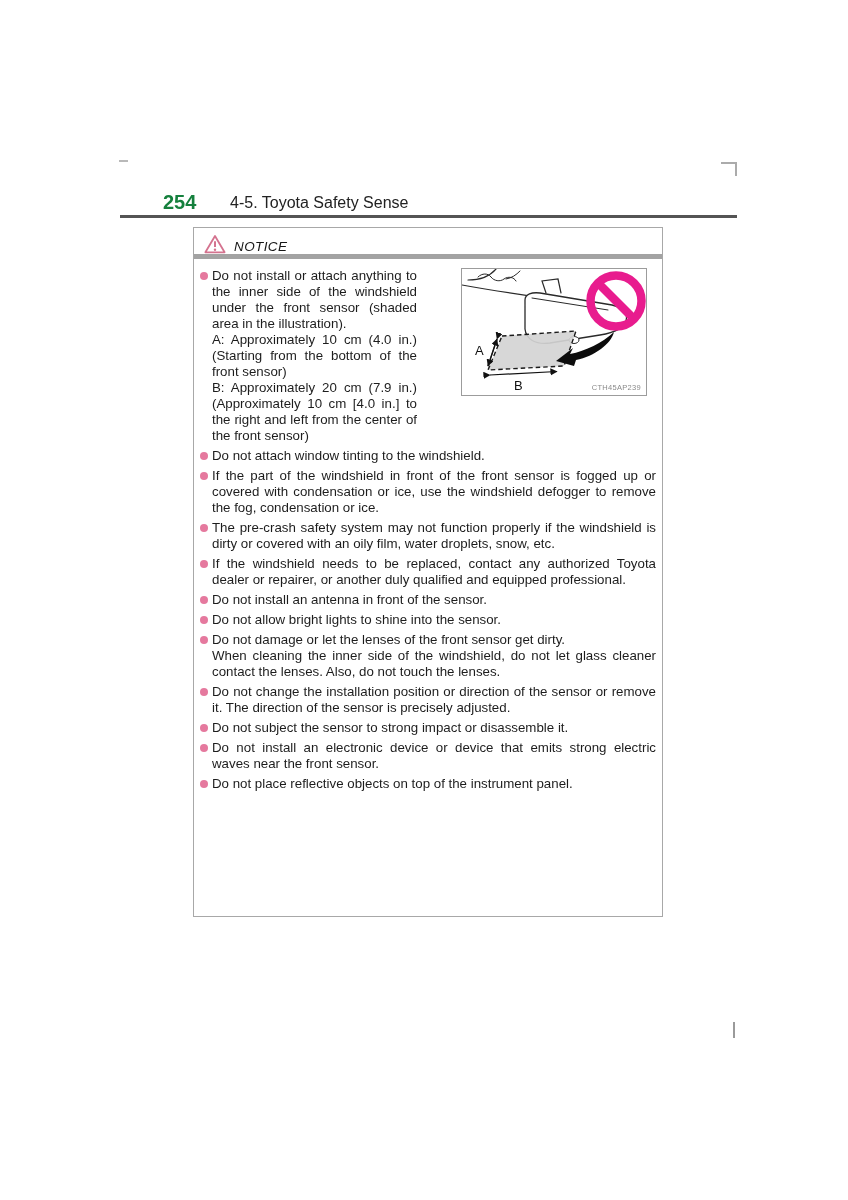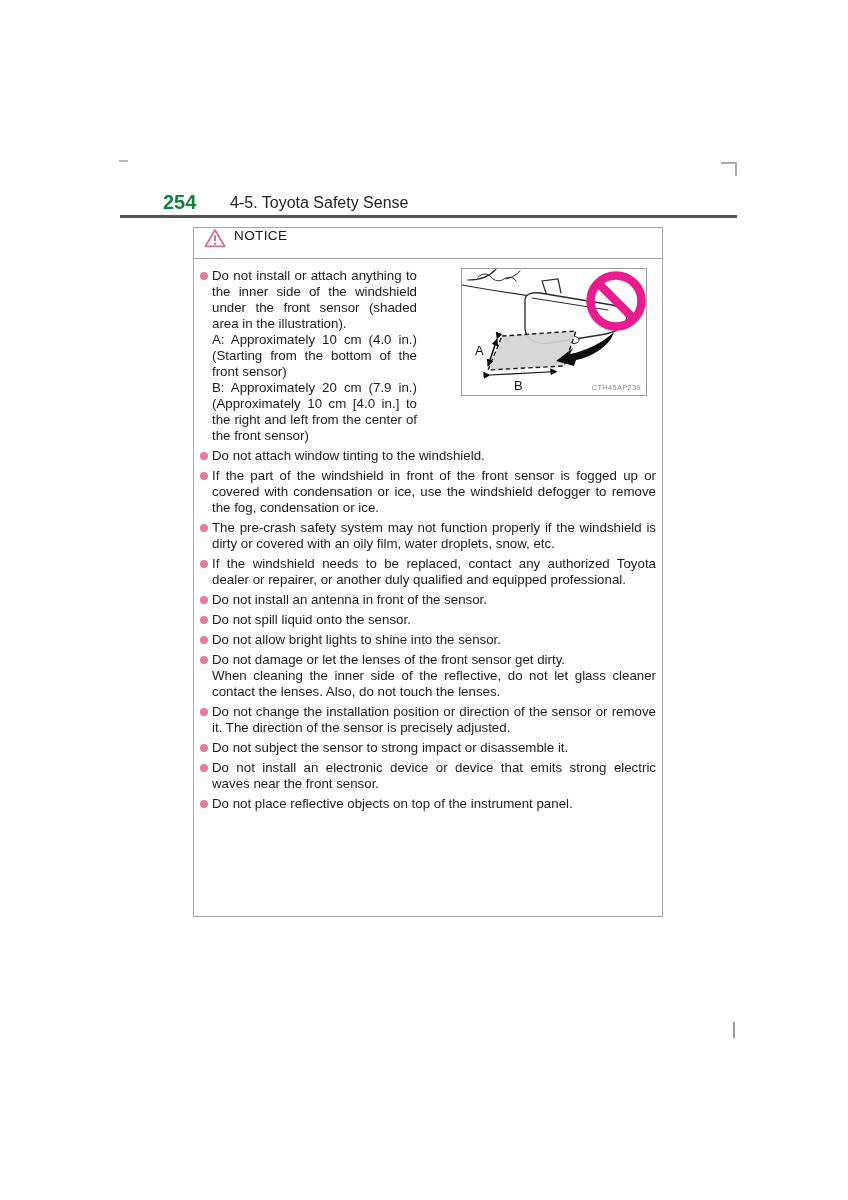--- a/index.html
+++ b/index.html
@@ -16,22 +16,23 @@
   .crop-tl { position:absolute; left:119px; top:160px; width:9px; height:2px; background:#b9b9b9; }
   .crop-tr-h { position:absolute; left:721px; top:162px; width:16px; height:2px; background:#ababab; }
   .crop-tr-v { position:absolute; left:735px; top:162px; width:2px; height:14px; background:#ababab; }
   .crop-br { position:absolute; left:733px; top:1022px; width:2px; height:16px; background:#9a9a9a; }
   
   .notice-box {
     position:absolute; left:193px; top:227px; width:470px; height:690px;
     border:1px solid #a8a8a8; background:#fff;
   }
   .notice-header {
-    height:31px; display:flex; align-items:flex-start; padding-left:10px;
-    border-bottom:1px solid #a3a3a3;
+    height:31px; display:flex; align-items:flex-end; padding-left:10px;
+    border-bottom:5px solid #a3a3a3;
+    font-style:italic;
   }
   .notice-title { font-size:13.5px; color:#161616; letter-spacing:.4px; margin-left:8px; }
   .notice-body { padding:9px 6px 0 6px; }
   
   .item { display:flex; margin-bottom:4px; }
   .bullet {
     flex:0 0 8px; width:8px; height:8px; border-radius:50%;
     background:var(--pink-bullet,#e5799e); margin:4px 4px 0 0;
   }
   .content { flex:1; min-width:0; }
@@ -153,34 +154,28 @@
   </div>
         <div class="item">
     <span class="bullet"></span>
     <div class="content">
             <p class="para">Do not install an antenna in front of the sensor.</p>
           </div>
   </div>
         <div class="item">
     <span class="bullet"></span>
     <div class="content">
-            <p class="para">Do not spill liquid onto the sensor.</p>
-          </div>
-  </div>
-        <div class="item">
-    <span class="bullet"></span>
-    <div class="content">
             <p class="para">Do not allow bright lights to shine into the sensor.</p>
           </div>
   </div>
         <div class="item">
     <span class="bullet"></span>
     <div class="content">
             <p class="para">Do not damage or let the lenses of the front sensor get dirty.</p>
-            <p class="para">When cleaning the inner side of the reflective, do not let glass cleaner contact the lenses. Also, do not touch the lenses.</p>
+            <p class="para">When cleaning the inner side of the windshield, do not let glass cleaner contact the lenses. Also, do not touch the lenses.</p>
           </div>
   </div>
         <div class="item">
     <span class="bullet"></span>
     <div class="content">
             <p class="para">Do not change the installation position or direction of the sensor or remove it. The direction of the sensor is precisely adjusted.</p>
           </div>
   </div>
         <div class="item">
     <span class="bullet"></span>

